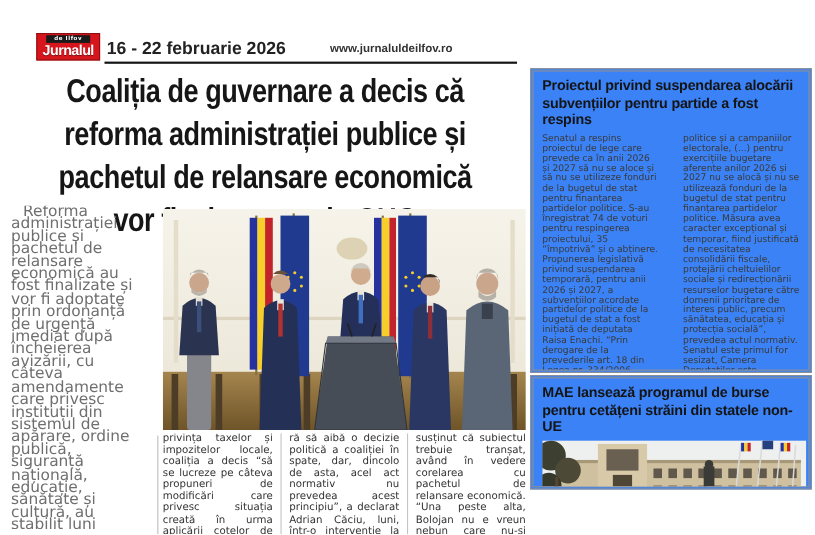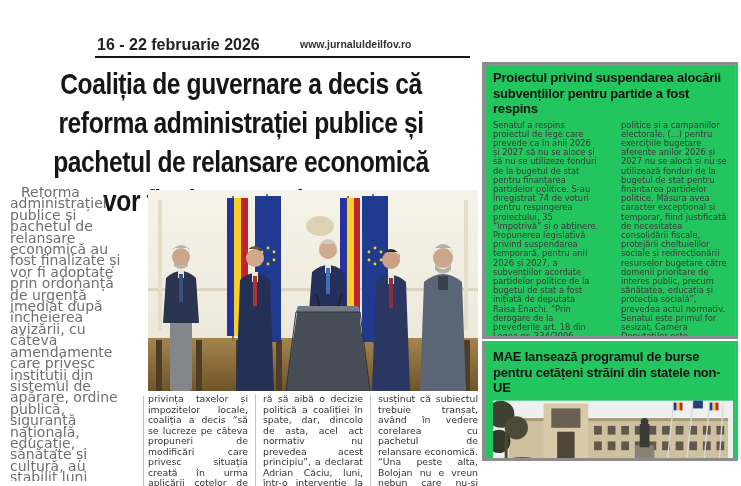--- a/index.html
+++ b/index.html
@@ -36,35 +36,39 @@
   .colrule{position:absolute;background:#bdbdbd;width:1px;}
   
   .press-photo{position:absolute;left:148px;top:190px;width:330px;height:201px;display:block;}
   
   .bottom-cols{position:absolute;left:148px;top:394px;width:330px;height:92px;display:flex;}
   .bottom-cols p{flex:1;margin:0;font-size:9.3px;line-height:10.5px;color:#333;
         text-align:justify;overflow:hidden;}
   .bottom-cols p + p{border-left:1px solid #c4c4c4;padding-left:7px;margin-left:7px;}
   
   .boxed{position:absolute;left:482px;width:256px;border:3px double #8f8f8f;
-        box-sizing:border-box;background:#22c55e;padding:5px 8px 4px;overflow:hidden;}
+        box-sizing:border-box;background:#3b82f6;padding:5px 8px 4px;overflow:hidden;}
   .box1{top:62px;height:277px;}
-  .box2{top:341px;height:120px;}
+  .box2{top:341px;height:104px;}
   .boxed h2{margin:0 0 4px 0;font-family:"Liberation Sans",sans-serif;font-weight:700;
         font-size:13px;line-height:15.5px;color:#141414;letter-spacing:-.2px;}
   .two-col{display:flex;gap:22px;}
   .two-col p{flex:1;margin:0;font-size:8.3px;line-height:9.2px;color:#3a3a3a;}
   .box2 .two-col p{font-size:8.4px;line-height:10px;}
   .mae-photo{display:block;width:240px;height:79px;margin:1px 0 4px;}
 </style>
 </head>
 <body>
 
 <div class="page">
 
+  <div class="logo">
+    <div class="logo-top">de Ilfov</div>
+    <div class="logo-main">Jurnalul</div>
+  </div>
   <div class="hdr-date">16 - 22 februarie 2026</div>
   <div class="hdr-site">www.jurnaluldeilfov.ro</div>
   <div class="hdr-rule"></div>
 
   <h1 class="headline">Coaliția de guvernare a decis că reforma administrației publice și pachetul de relansare economică vor fi adoptate prin OUG</h1>
 
   <div class="col1">
     <p class="lead">Reforma administrației publice și pachetul de relansare economică au fost finalizate și vor fi adoptate prin ordonanță de urgență imediat după încheierea avizării, cu câteva amendamente care privesc instituții din sistemul de apărare, ordine publică, siguranță națională, educație, sănătate și cultură, au stabilit luni liderii celor patru partide ale coaliției de guvernare și ai grupului minorităților naționale.</p>
   </div>
   <div class="colrule" style="left:143px;top:396px;height:90px;"></div>

